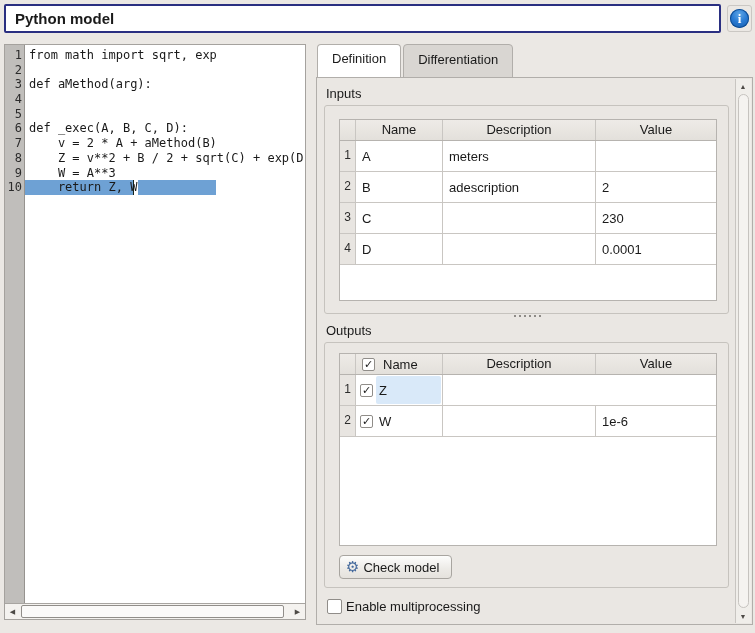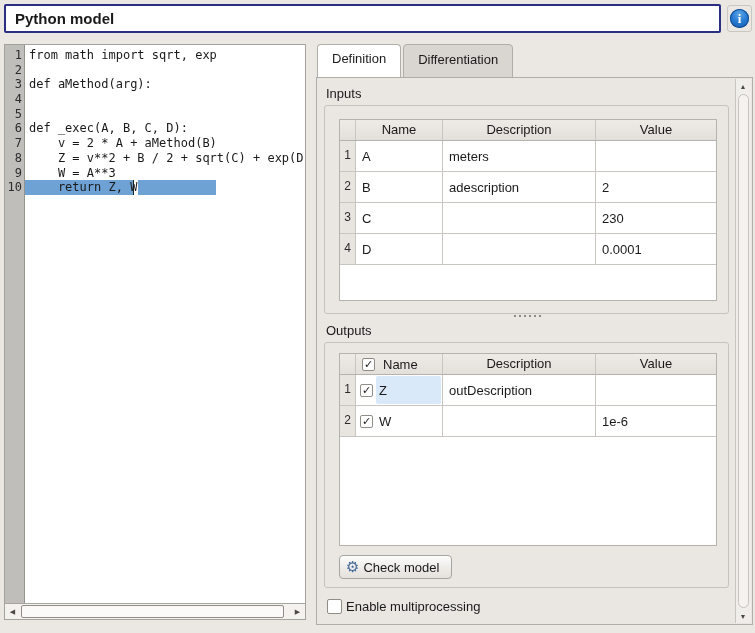--- a/index.html
+++ b/index.html
@@ -262,23 +262,20 @@
         <div class="c-val hc" style="display:block">Value</div>
       </div>
       <div class="t-row">
         <div class="c-num">1</div>
         <div class="c-name">
           <span class="checkbox">✓</span>
           <span class="name-text cell-selected">
               <span>Z</span>
             </span>
         </div>
-        <div class="c-desc">
-            <span class="cell-text">outDescription</span>
-          </div>
       </div>
       <div class="t-row">
         <div class="c-num">2</div>
         <div class="c-name">
           <span class="checkbox">✓</span>
           <span class="name-text">
               <span>W</span>
             </span>
         </div>
         <div class="c-desc">

